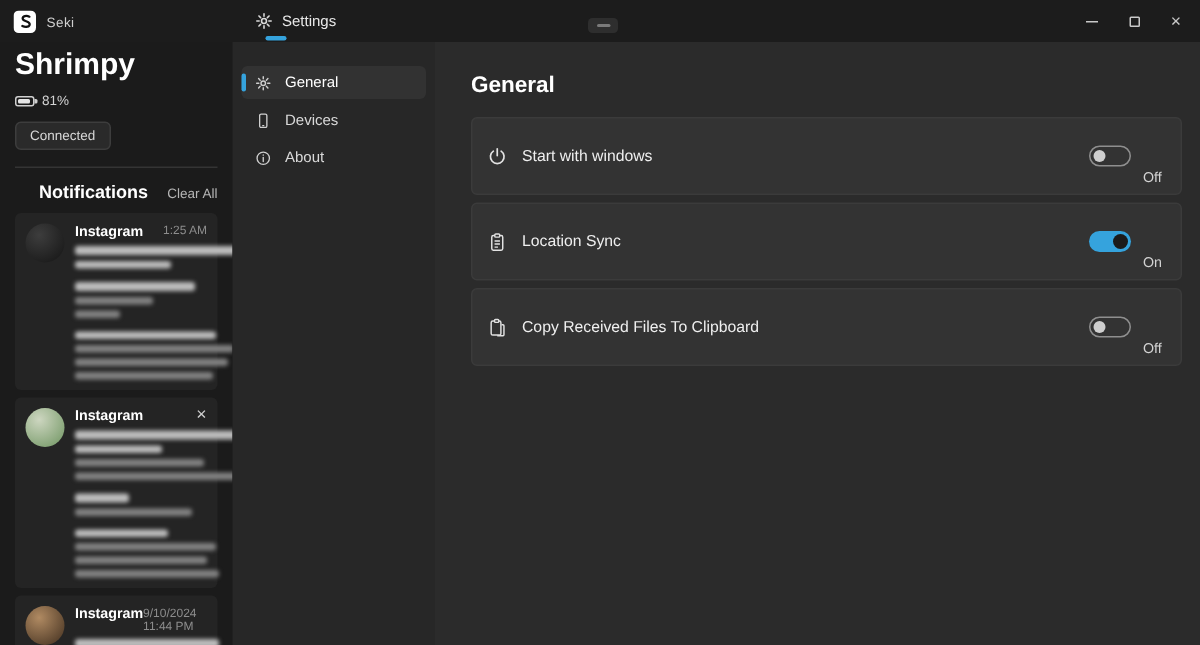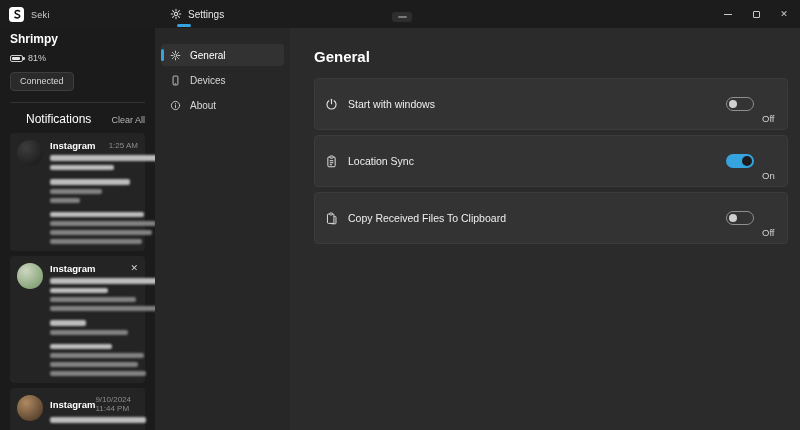--- a/index.html
+++ b/index.html
@@ -19,35 +19,35 @@
   .titlebar-pill i { display:block; width:9px; height:2px; background:#7a7a7a; border-radius:1px; }
   .window-controls { position:absolute; right:2px; top:0; height:28px; display:flex; }
   .win-btn { width:28px; height:28px; display:flex; align-items:center; justify-content:center; color:#c9c9c9; }
   .glyph-min { width:8px; height:1px; background:#c9c9c9; display:block; }
   .glyph-max { width:7px; height:7px; border:1px solid #c9c9c9; border-radius:1px; display:block; }
   .glyph-close { font-size:9px; line-height:1; }
   .settings-tab { position:absolute; left:170px; top:8px; display:flex; align-items:center; gap:6px; color:#e8e8e8; font-size:10px; }
   .tab-underline { position:absolute; left:177px; top:24px; width:14px; height:3px; border-radius:2px; background:var(--accent); }
   
   .sidebar { position:absolute; left:0; top:28px; width:155px; bottom:0; background:#1b1b1b; padding:2px 10px 0 10px; overflow:hidden; }
-  .device-name { font-size:12px; font-weight:bold; margin-top:2px; }
+  .device-name { font-size:20px; font-weight:bold; margin-top:2px; }
   .battery-row { display:flex; align-items:center; gap:5px; margin-top:7px; font-size:9px; color:#d4d4d4; }
   .battery-icon { position:relative; width:13px; height:7px; border:1px solid #cfcfcf; border-radius:2px; }
   .battery-icon::after { content:''; position:absolute; right:-3px; top:1px; width:2px; height:3px; background:#cfcfcf; border-radius:0 1px 1px 0; }
   .battery-icon i { position:absolute; left:1px; top:1px; bottom:1px; width:8px; background:#e6e6e6; display:block; border-radius:1px; }
   .connected-badge { display:inline-block; margin-top:9px; padding:3px 9px 4px; font-size:9px; color:#d8d8d8; background:#2a2a2a; border:1px solid #3d3d3d; border-radius:4px; }
   .sidebar-divider { height:1px; background:#343434; margin:11px 0 0 0; }
   .notif-header { display:flex; justify-content:space-between; align-items:baseline; margin-top:9px; }
-  .notif-title { font-size:12px; font-weight:normal;padding-left:16px; }
+  .notif-title { font-size:12px; font-weight:bold;padding-left:16px; }
   .clear-all { font-size:9px; color:#b5b5b5; }
   .notification-list { margin-top:7px; display:flex; flex-direction:column; gap:5px; }
   .notif-card { background:#242424; border-radius:4px; padding:7px; display:flex; gap:7px; }
   .notif-avatar { width:26px; height:26px; border-radius:50%; flex:none; }
   .notif-content { flex:1; min-width:0; }
-  .notif-head { display:flex; align-items:center; }
+  .notif-head { display:flex; }
   .notif-app { font-size:9.5px; font-weight:bold; color:#fff; }
   .notif-time { margin-left:auto; font-size:8px; color:#8d8d8d; }
   .notif-close { margin-left:auto; font-size:9px; color:#cfcfcf; line-height:1; }
   .blur-line { height:5px; border-radius:2px; margin-top:4px; background:#828282; filter:blur(1.3px); }
   .blur-line.strong { background:#bdbdbd; height:5.5px; }
   .line-gap { height:5px; }
   
   .nav-panel { position:absolute; left:155px; top:28px; width:135px; bottom:0; background:#272727; padding:16px 6px 0; }
   .nav-item { display:flex; align-items:center; gap:9px; height:22px; padding:0 9px; border-radius:4px; margin-bottom:3px; position:relative; color:#d9d9d9; font-size:10px; }
   .nav-item.selected { background:#323232; color:#fff; }

